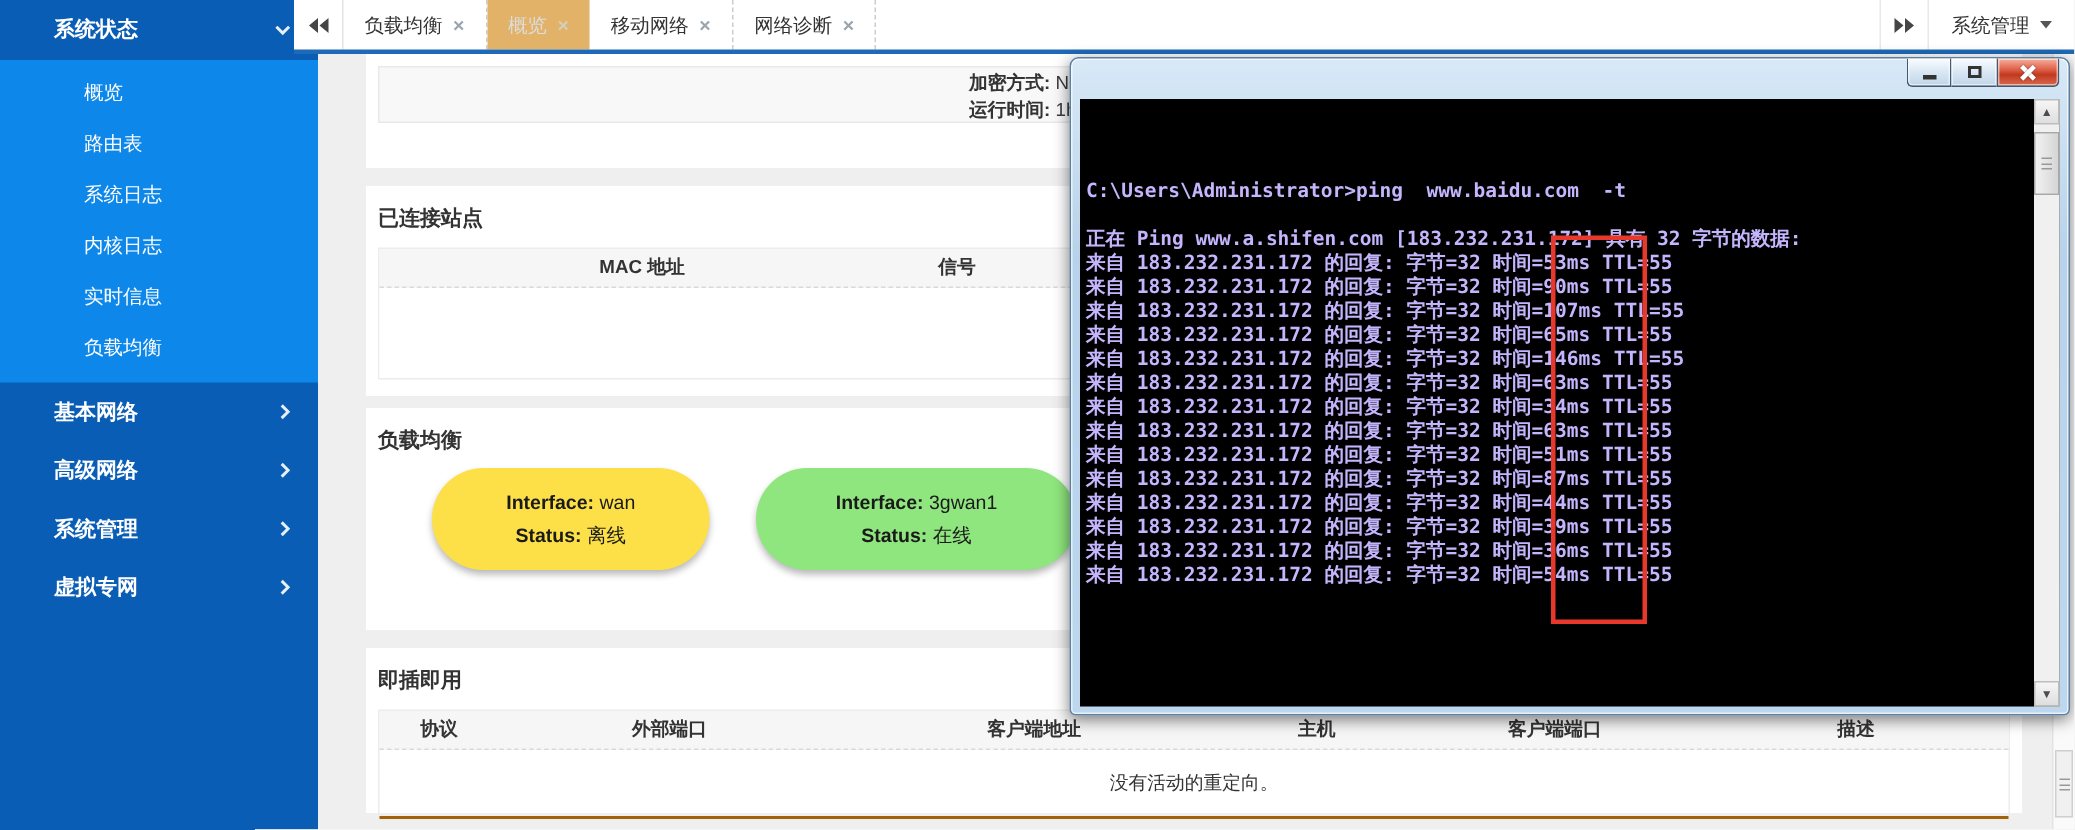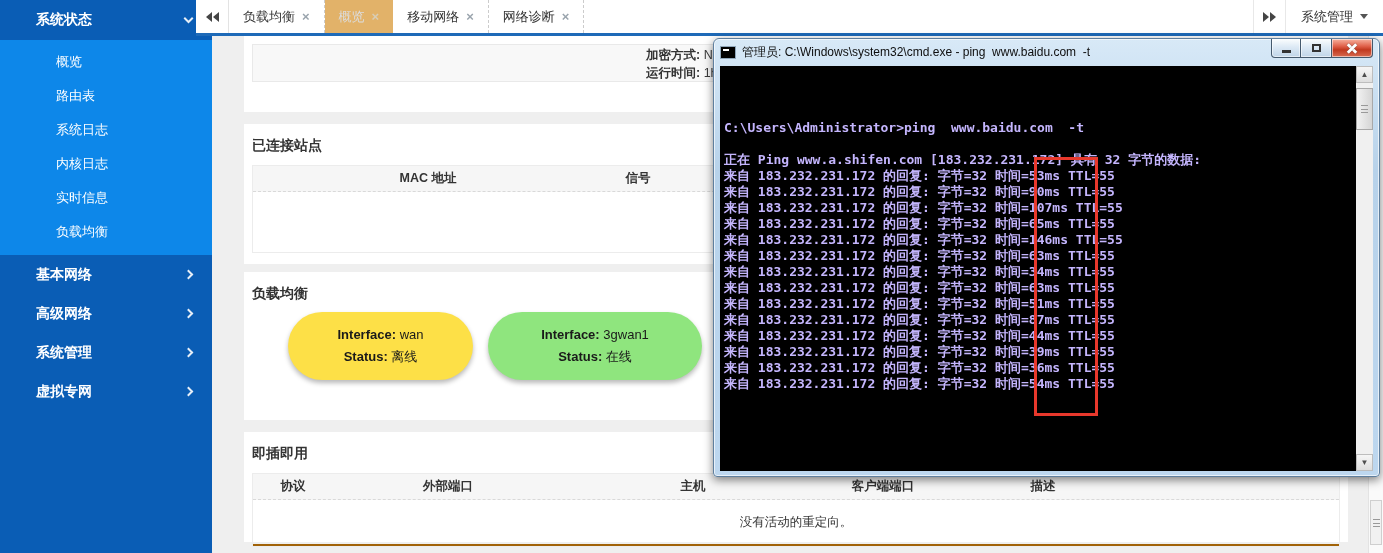--- a/index.html
+++ b/index.html
@@ -56,21 +56,21 @@
   .tbl-body-empty { height:60px; background:#fff; }
   #mac-head .hcell:nth-child(1){ width:350px; }
   #mac-head .hcell:nth-child(2){ width:70px; }
 
   #card-lb { top:272px; height:148px; }
   .pill { position:absolute; height:68px; border-radius:34px; box-shadow:0 3px 5px rgba(0,0,0,.28);
           display:flex; flex-direction:column; align-items:center; justify-content:center; gap:6px;
           font-size:13px; color:#1a1a1a; }
   .pill b { font-weight:bold; }
   #pill-wan { left:44px; top:40px; width:185px; }
-  #pill-3g  { left:244px; top:40px; width:214px; }
+  #pill-3g  { left:260px; top:40px; width:214px; }
 
   #card-upnp { top:432px; height:110px; }
   #upnp-head .hcell:nth-child(1){ width:80px; }
   #upnp-head .hcell:nth-child(2){ width:230px; }
   #upnp-head .hcell:nth-child(3){ width:260px; }
   #upnp-head .hcell:nth-child(4){ width:120px; }
   #upnp-head .hcell:nth-child(5){ width:200px; }
   #upnp-head .hcell:nth-child(6){ width:205px; }
   .tbl-row-msg { height:46px; display:flex; align-items:center; justify-content:center;
                  font-size:12.5px; color:#333; border-bottom:2px solid #a16207; }
@@ -250,39 +250,36 @@
       <div><b>Status:</b><span> 在线</span></div>
     </div>
   </section>
 
   <section class="card" id="card-upnp">
     <div class="card-title">即插即用</div>
     <div class="tbl">
       <div class="tbl-head" id="upnp-head">
         <div class="hcell">协议</div>
           <div class="hcell">外部端口</div>
+          <div class="hcell">客户端地址</div>
           <div class="hcell">主机</div>
           <div class="hcell">客户端端口</div>
           <div class="hcell">描述</div>
       </div>
       <div class="tbl-row-msg">没有活动的重定向。</div>
     </div>
   </section>
 
   <div class="page-scrollbar">
     <div class="page-thumb">
         <span class="grip"></span>
       </div>
   </div>
 
   <div class="cmd">
-    <div class="cmd-titlebar">
-      <span class="cmd-icon"></span>
-      <span class="cmd-title">管理员: C:\Windows\system32\cmd.exe - ping  www.baidu.com  -t</span>
-    </div>
     <div class="cmd-buttons">
       <div class="wbtn min">
           <span class="glyph-min"></span>
         </div>
       <div class="wbtn max">
           <span class="glyph-max"></span>
         </div>
       <div class="wbtn close">
           <span class="glyph-x"></span>
         </div>

